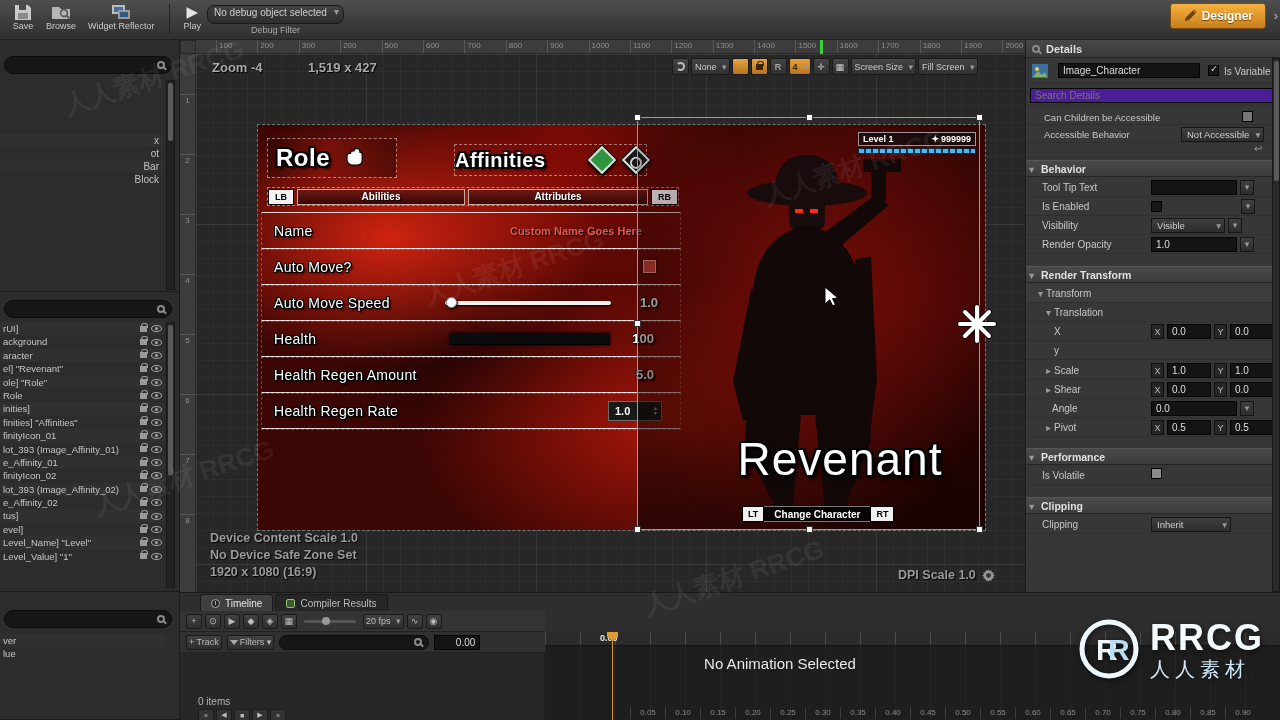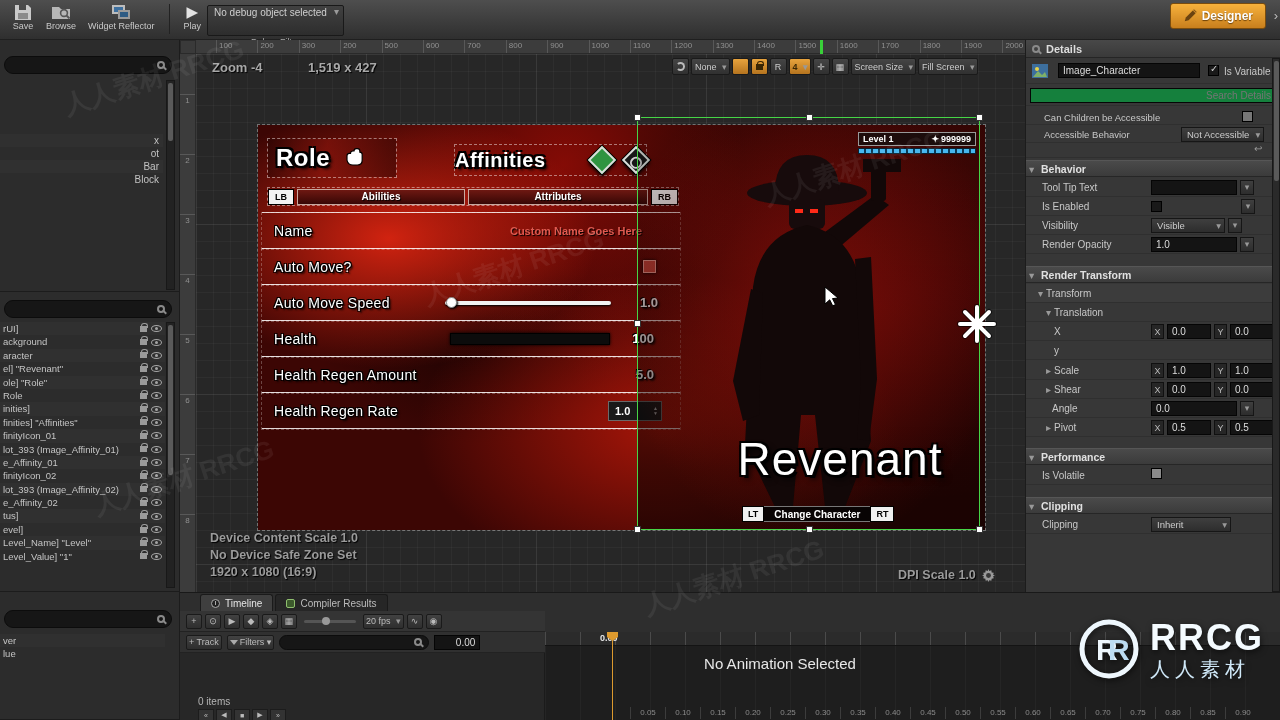--- a/index.html
+++ b/index.html
@@ -5,21 +5,21 @@
   *{margin:0;padding:0;box-sizing:border-box}
   html,body{width:1280px;height:720px;overflow:hidden}
   body{position:relative;background:#383838;font-family:"Liberation Sans",sans-serif;font-size:11px;color:#ccc}
 
   
   #toolbar{position:absolute;left:0;top:0;width:1280px;height:40px;background:linear-gradient(#4e4e4e,#383838 70%,#2f2f2f);border-bottom:1px solid #1f1f1f;display:flex;align-items:flex-start;padding:2px 6px 0 6px}
   .tb-btn{display:flex;flex-direction:column;align-items:center;justify-content:flex-start;padding:1px 6px;color:#c9c9c9;font-size:9px;cursor:default}
   .tb-btn svg{display:block}
   .tb-sep{width:1px;height:30px;background:#222;margin:2px 8px 0 8px}
   .tb-debug{display:flex;flex-direction:column;align-items:center;margin-top:3px}
-  .dd{position:relative;background:linear-gradient(#414141,#2d2d2d);border:1px solid #191919;color:#cfcfcf;font-size:10px;padding:1px 16px 17px 6px;border-radius:2px;white-space:nowrap}
+  .dd{position:relative;background:linear-gradient(#414141,#2d2d2d);border:1px solid #191919;color:#cfcfcf;font-size:10px;padding:1px 16px 5px 6px;border-radius:7px;white-space:nowrap}
   .dd::after{content:"▾";position:absolute;right:4px;top:0;color:#9a9a9a}
   .tb-sub{font-size:9px;color:#aaa;margin-top:1px}
   #designer-btn{position:absolute;right:14px;top:3px;height:26px;display:flex;align-items:center;gap:5px;background:linear-gradient(#f7b13c,#c87f1d);border:1px solid #7a4c0d;border-radius:3px;padding:0 12px;color:#fff;font-weight:bold;font-size:12px;text-shadow:0 1px 1px #6b4006}
   #designer-chevron{position:absolute;right:2px;top:8px;color:#bbb;font-size:13px}
 
   
   .lpanel{position:absolute;left:0;width:180px;background:#2c2c2c;border-right:1px solid #1c1c1c;border-bottom:1px solid #1c1c1c}
   .searchbox{position:absolute;left:4px;height:18px;background:#161616;border:1px solid #0c0c0c;border-radius:9px;display:flex;align-items:center;padding:0 6px;color:#bbb}
   .searchbox input{flex:1;background:transparent;border:none;outline:none;color:#ccc;font-size:10px;min-width:10px}
   .mag{width:8px;height:8px;border:2px solid #8a8a8a;border-radius:50%;position:relative;flex:none}
@@ -521,21 +521,21 @@
     <svg style="position:absolute;left:6px;top:4px" width="16" height="14" viewBox="0 0 16 14">
         <rect x="0" y="0" width="16" height="14" fill="#3d6f9e"></rect>
         <circle cx="5" cy="5" r="2" fill="#e8d44d"></circle>
         <path d="M1 13l5-6 4 4 3-3 2 5z" fill="#7fb069"></path>
       </svg>
     <input class="dfield" style="position: absolute; left: 32px; top: 3px; width: 142px;" value="Image_Character">
     <span class="cb checked" style="position:absolute;left:182px;top:5px"></span>
     <span style="position:absolute;left:198px;top:0;line-height:24px;font-size:10px">Is Variable</span>
   </div>
   <div class="drow" style="top:46px;height:20px">
-    <input class="dfield" style="position: absolute; left: 4px; top: 2px; width: 246px; background: #15803d; text-align: right;" placeholder="Search Details">
+    <input class="dfield" style="position: absolute; left: 4px; top: 2px; width: 246px; background: #4c1d95;" placeholder="Search Details">
   </div>
   <div class="drow" style="top:68px;height:17px">
     <span class="dlabel" style="left:18px;font-size:9.5px">Can Children be Accessible</span>
     <span class="cb" style="position:absolute;left:216px;top:3px;background:#777"></span>
   </div>
   <div class="drow" style="top:85px;height:18px">
     <span class="dlabel" style="left:18px;font-size:9.5px">Accessible Behavior</span>
     <span class="ddd" style="position:absolute;left:155px;top:2px">Not Accessible</span>
   </div>
   <div class="drow" style="top:103px;height:15px">

